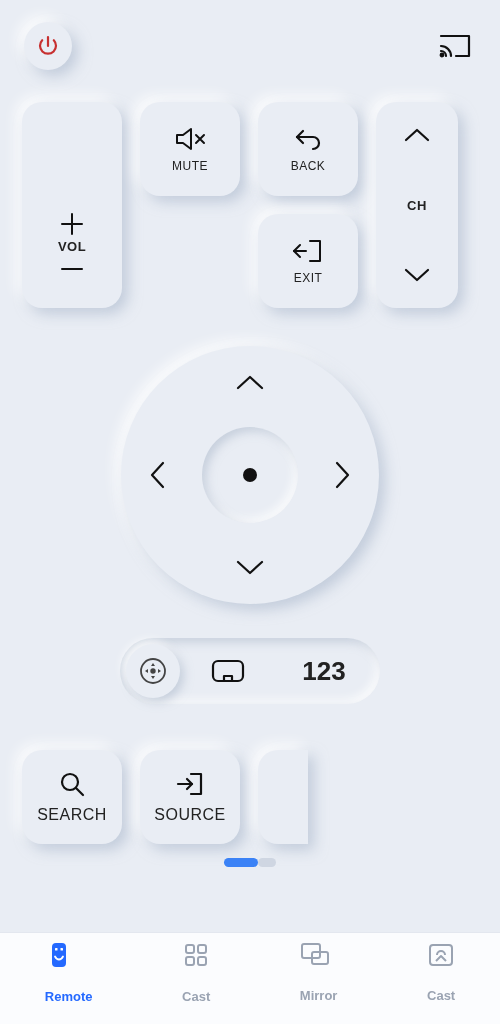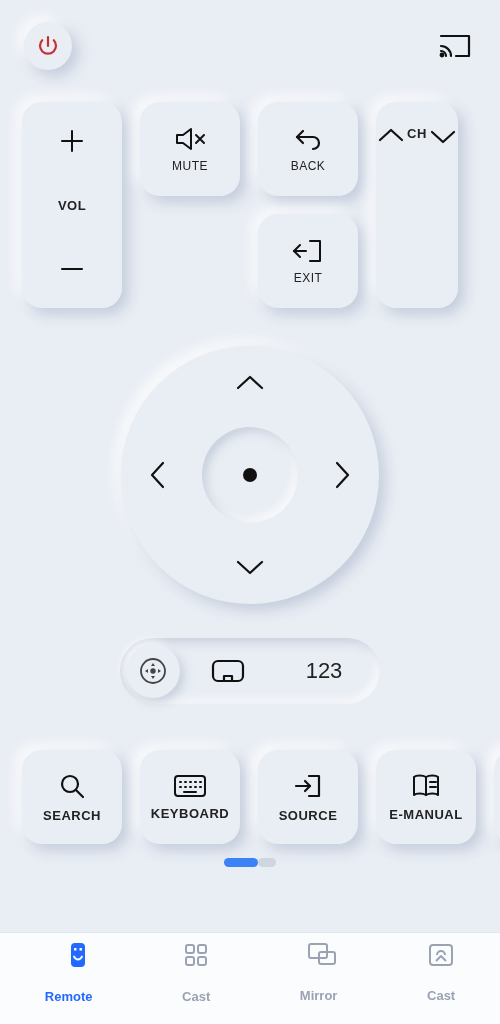--- a/index.html
+++ b/index.html
@@ -26,27 +26,27 @@
       width: 48px; height: 48px; border-radius: 50%;
       display: flex; align-items: center; justify-content: center;
       color: #c73030; cursor: pointer;
     }
     .cast-icon { color: #1f1f1f; cursor: pointer; padding: 4px; }
 
     
     .btn-row { display: flex; gap: 18px; padding: 0 22px; margin-top: 24px; }
     .vol-pill {
       width: 100px; height: 206px; border-radius: 20px;
-      display: flex; flex-direction: column; align-items: center; justify-content: space-between;
+      display: flex; flex-direction: column; align-items: center; justify-content: flex-end;
       padding: 24px 0; cursor: pointer;
     }
     .vol-pill .lbl { font-size: 13px; font-weight: 600; color: #222; letter-spacing: 0.5px; }
     .ch-pill {
       width: 82px; height: 206px; border-radius: 20px;
-      display: flex; flex-direction: row; justify-content: space-between;
+      display: flex; flex-direction: column; align-items: center; justify-content: space-between;
       padding: 24px 0; cursor: pointer;
     }
     .ch-pill .lbl { font-size: 13px; font-weight: 600; color: #222; letter-spacing: 0.5px; }
     .mid-col { display: flex; flex-direction: column; gap: 18px; }
     .sq-btn {
       width: 100px; height: 94px; border-radius: 20px;
       display: flex; flex-direction: column; align-items: center; justify-content: center; gap: 6px;
       cursor: pointer;
     }
     .sq-btn .lbl { font-size: 12px; font-weight: 400; color: #222; letter-spacing: 0.5px; }
@@ -88,37 +88,37 @@
     }
 
     
     .scroll-row { display: flex; gap: 18px; padding: 0 22px; margin-top: 46px; }
     .sc-btn {
       width: 100px; height: 94px; border-radius: 20px; flex-shrink: 0;
       display: flex; flex-direction: column; align-items: center; justify-content: center; gap: 8px;
       cursor: pointer;
     }
     .sc-btn.partial { width: 50px; border-top-right-radius: 0; border-bottom-right-radius: 0; overflow: hidden; align-items: flex-start; padding-left: 16px; }
-    .sc-btn .lbl { font-size: 13px; font-weight: 700; color: #222; letter-spacing: 0.5px; white-space: nowrap; text-align: right; }
+    .sc-btn .lbl { font-size: 16px; font-weight: 400; color: #222; letter-spacing: 0.5px; white-space: nowrap; text-align: right; }
 
     
     .page-ind { display: flex; justify-content: center; gap: 0; margin-top: 14px; }
     .page-ind .dot { height: 9px; border-radius: 5px; }
     .page-ind .dot.active { width: 34px; background: #3b82f6; }
     .page-ind .dot.inactive { width: 18px; background: #cfd6e2; }
 
     
     .tabbar {
       position: absolute; bottom: 0; left: 0; right: 0; height: 92px;
       background: #fbfcfe; border-top: 1px solid #e3e7ef;
       display: flex; align-items: center; justify-content: space-around;
       padding-bottom: 12px;
     }
     .tab {
-      display: flex; flex-direction: column; align-items: flex-end; gap: 20px;
+      display: flex; flex-direction: column; align-items: flex-start; gap: 20px;
       color: #9aa3b2; cursor: pointer;
     }
     .tab.active { color: #2469ff; }
     .tab .lbl { font-size: 13px; font-weight: 600; }
 
     svg { display: block; }
   </style>
 </head>
 <body>
 
@@ -235,55 +235,40 @@
         <circle cx="14" cy="14" r="1.8" fill="#444"></circle>
       </svg>
     </div>
     <div class="mode-seg">
       <svg width="36" height="26" viewBox="0 0 36 26" fill="none" stroke="#111" stroke-width="2.2" stroke-linejoin="round">
         <rect x="3" y="3" width="30" height="20" rx="5"></rect>
           <path d="M14 23v-5h8v5"></path>
       </svg>
     </div>
     <div class="mode-seg">
-      <span style="font-size:22px;font-weight:400;">123</span>
+      <span style="font-size:26px;font-weight:700;">123</span>
     </div>
   </div>
 </div>
 
 <div class="scroll-row">
   <div class="sc-btn neu">
     <svg width="28" height="28" viewBox="0 0 28 28" fill="none" stroke="#111" stroke-width="2.2" stroke-linecap="round">
         <circle cx="12" cy="12" r="8"></circle>
         <path d="M18 18l7 7"></path>
       </svg>
     <span class="lbl">SEARCH</span>
   </div>
   <div class="sc-btn neu">
-    <svg width="34" height="24" viewBox="0 0 34 24" fill="none" stroke="#111" stroke-width="2" stroke-linecap="round">
-      <rect x="2" y="2" width="30" height="20" rx="3"></rect>
-      <path d="M7 8h1M12 8h1M17 8h1M22 8h1M27 8h1M7 13h1M12 13h1M17 13h1M22 13h1M27 13h1M11 18h12"></path>
-    </svg>
-    <span class="lbl">KEYBOARD</span>
-  </div>
-  <div class="sc-btn neu">
     <svg width="30" height="28" viewBox="0 0 30 28" fill="none" stroke="#111" stroke-width="2.2" stroke-linecap="round" stroke-linejoin="round">
       <path d="M16 4h10v20H16"></path>
         <path d="M3 14h14"></path>
         <path d="M12 9l5 5-5 5"></path>
     </svg>
     <span class="lbl">SOURCE</span>
-  </div>
-  <div class="sc-btn neu">
-    <svg width="30" height="26" viewBox="0 0 30 26" fill="none" stroke="#111" stroke-width="2" stroke-linecap="round" stroke-linejoin="round">
-      <path d="M15 4c-3-2-10-2-12 0v18c2-2 9-2 12 0 3-2 10-2 12 0V4c-2-2-9-2-12 0z"></path>
-        <path d="M15 4v18"></path>
-        <path d="M19 9h6M19 14h6"></path>
-    </svg>
-    <span class="lbl">E-MANUAL</span>
   </div>
   <div class="sc-btn neu partial">
     
     
   </div>
 </div>
 
 <div class="page-ind">
   <div class="dot active"></div>
   <div class="dot inactive"></div>

